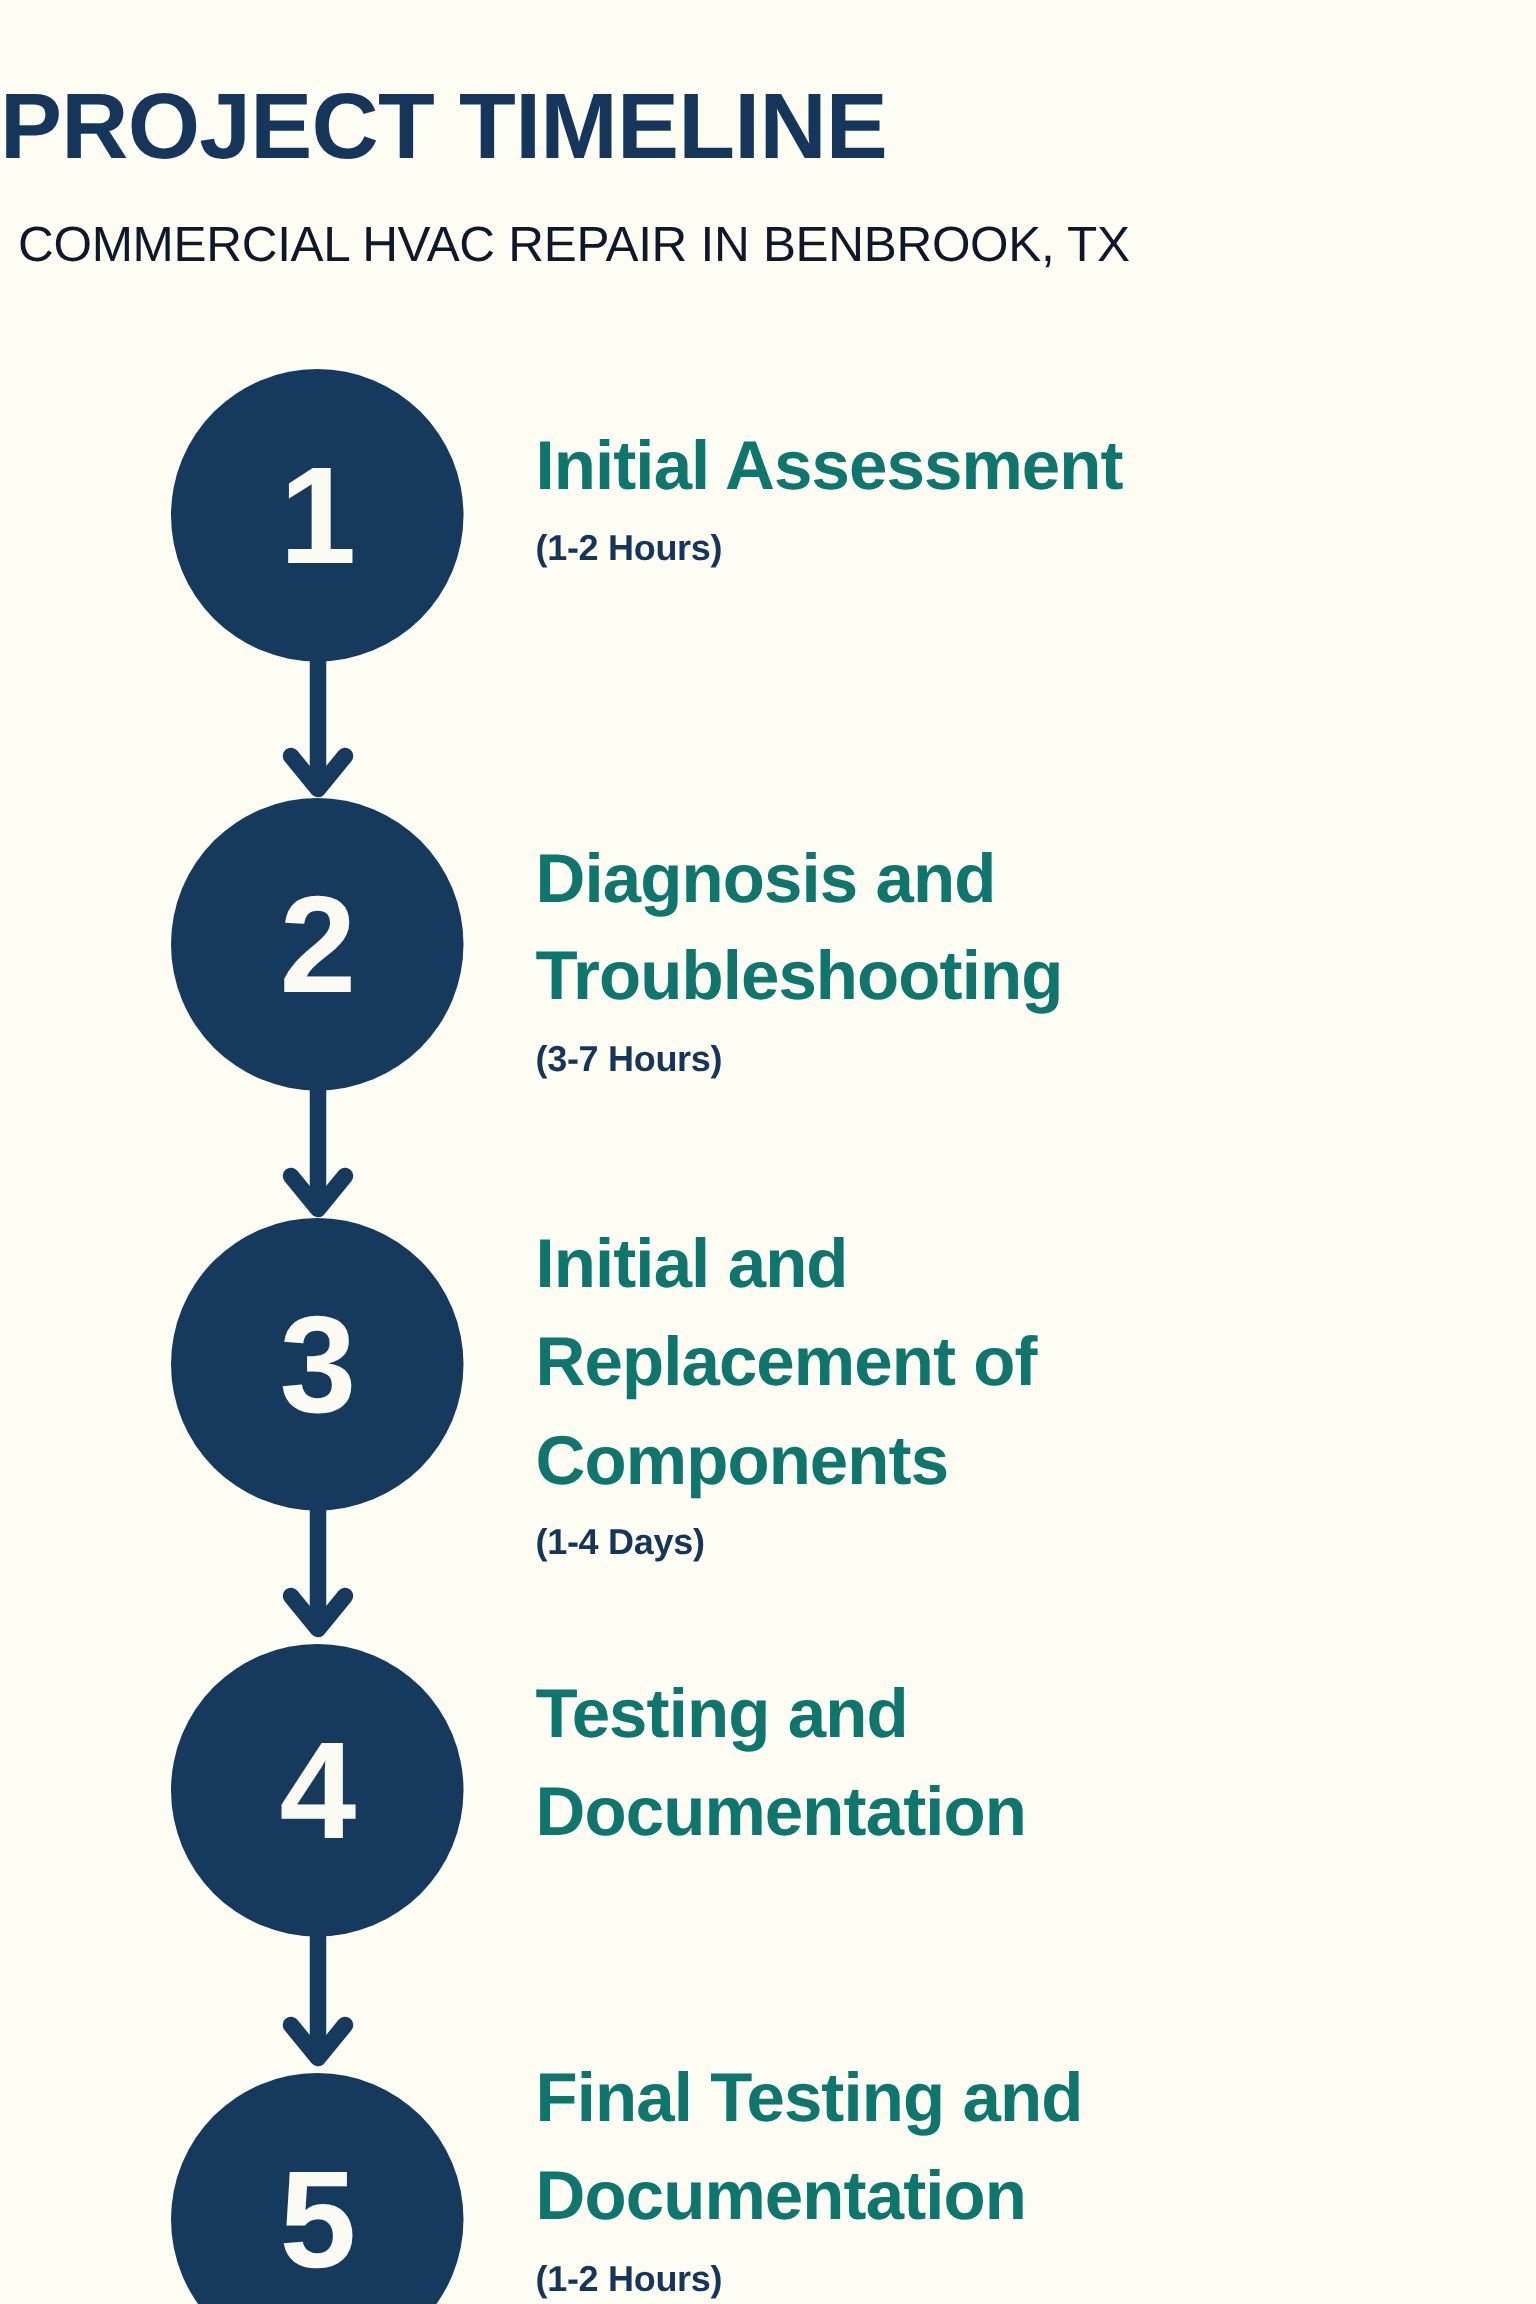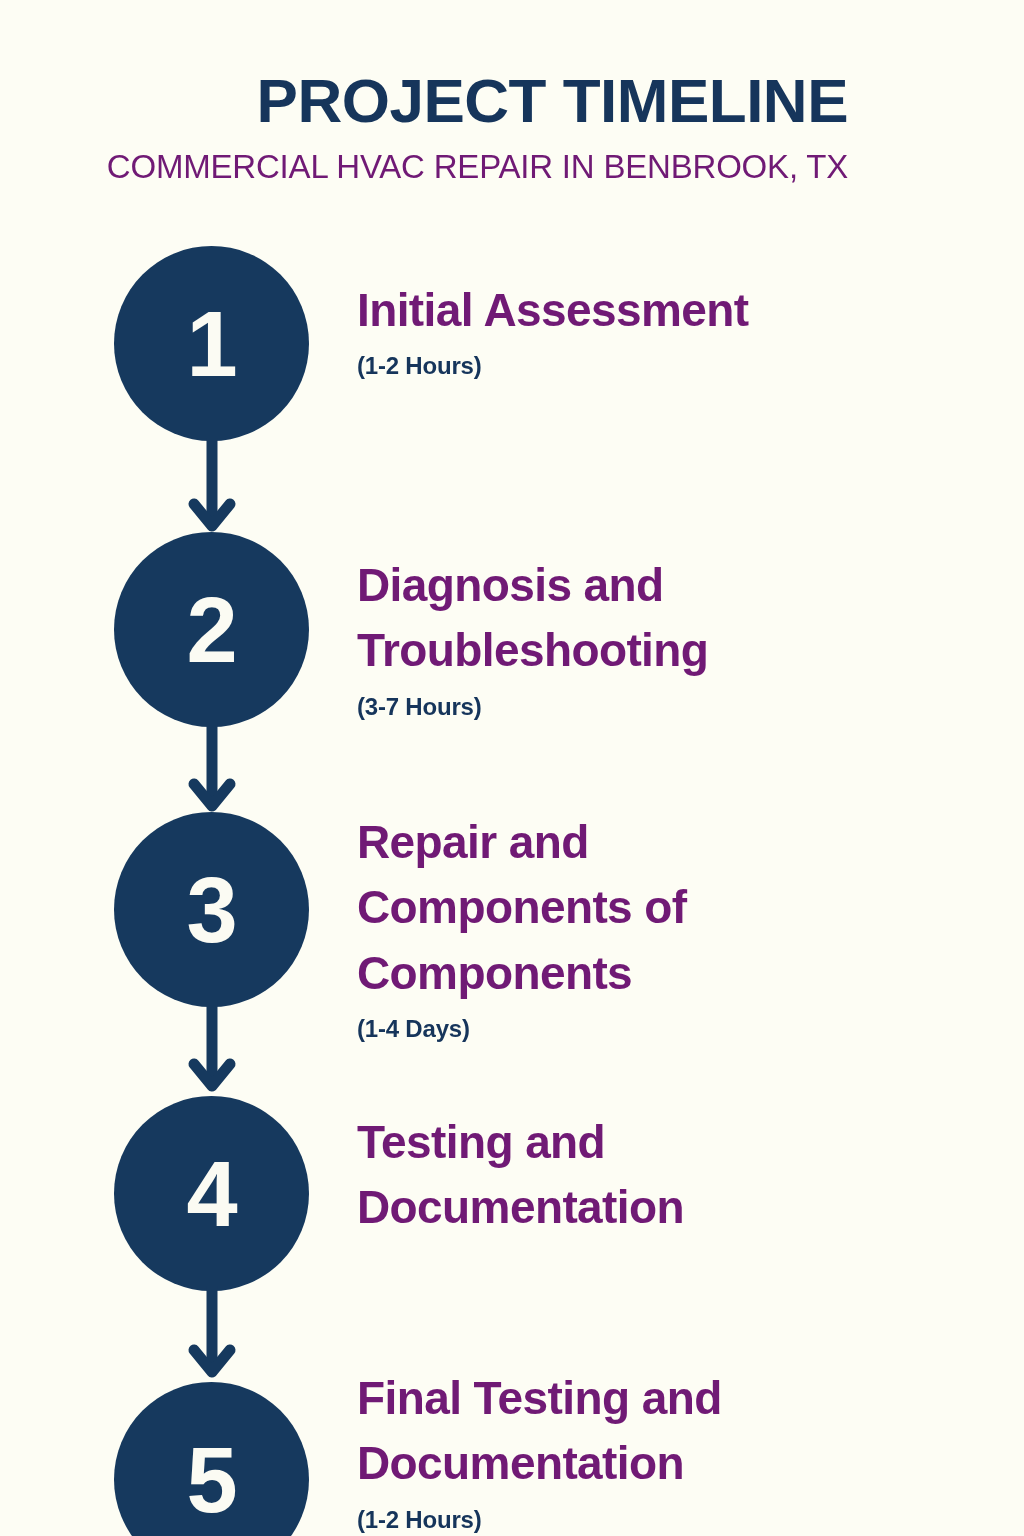--- a/index.html
+++ b/index.html
@@ -17,45 +17,45 @@
     position: relative;
     width: 1024px;
     height: 1536px;
     background: #fdfdf4;
     overflow: hidden;
   }
 
   
   #header {
     position: absolute;
-    top: 16px;
+    top: 0;
     left: 0;
     width: 848px;
-    text-align: right;
+    text-align: left;
   }
   #page-title {
     margin: 0;
     padding-top: 52px;
     font-family: "Liberation Sans", sans-serif;
     font-size: 62px;
     font-weight: 700;
     letter-spacing: -0.5px;
     line-height: 1.08;
     color: #16355b;
     text-transform: uppercase;
   }
   #page-subtitle {
-    margin: 0;
+    margin: 12px;
     padding-top: 14px;
     font-family: "Liberation Sans", sans-serif;
     font-size: 33px;
     font-weight: 500;
     letter-spacing: -0.2px;
     line-height: 1.1;
-    color: #701a75;
+    color: #0f172a;
     text-transform: uppercase;
   }
 
   
   #timeline {
     position: absolute;
     top: 0;
     left: 0;
     width: 1024px;
     height: 1536px;
@@ -88,21 +88,21 @@
   .step-text {
     position: absolute;
     left: 357px;
     width: 470px;
   }
   .step-label {
     font-family: "Liberation Sans", sans-serif;
     font-size: 46px;
     font-weight: 600;
     line-height: 1.42;
-    color: #701a75;
+    color: #0f766e;
     letter-spacing: -0.6px;
   }
   .step-duration {
     font-family: "Liberation Sans", sans-serif;
     font-size: 24px;
     font-weight: 700;
     line-height: 1.45;
     color: #16355b;
     letter-spacing: -0.2px;
     padding-top: 6px;
@@ -161,21 +161,21 @@
         <line x1="26" y1="0" x2="26" y2="82" stroke="#16395e" stroke-width="11"></line>
         <path d="M 8 62 L 26 84 L 44 62" fill="none" stroke="#16395e" stroke-width="11" stroke-linecap="round" stroke-linejoin="round"></path>
       </svg>
     </div>
 
     <div class="step" style="top:812px;">
       <div class="step-circle" style="top:0px;">
         <span class="step-number">3</span>
       </div>
       <div class="step-text" style="top:-2px;">
-        <div class="step-label">Repair and Components of Components</div>
+        <div class="step-label">Initial and Replacement of Components</div>
         <div class="step-duration">(1-4 Days)</div>
       </div>
     </div>
 
     <div class="connector" style="top:1000px; height:98px;">
       <svg width="52" height="98" viewBox="0 0 52 98" xmlns="http://www.w3.org/2000/svg">
         <line x1="26" y1="0" x2="26" y2="84" stroke="#16395e" stroke-width="11"></line>
         <path d="M 8 64 L 26 86 L 44 64" fill="none" stroke="#16395e" stroke-width="11" stroke-linecap="round" stroke-linejoin="round"></path>
       </svg>
     </div>

